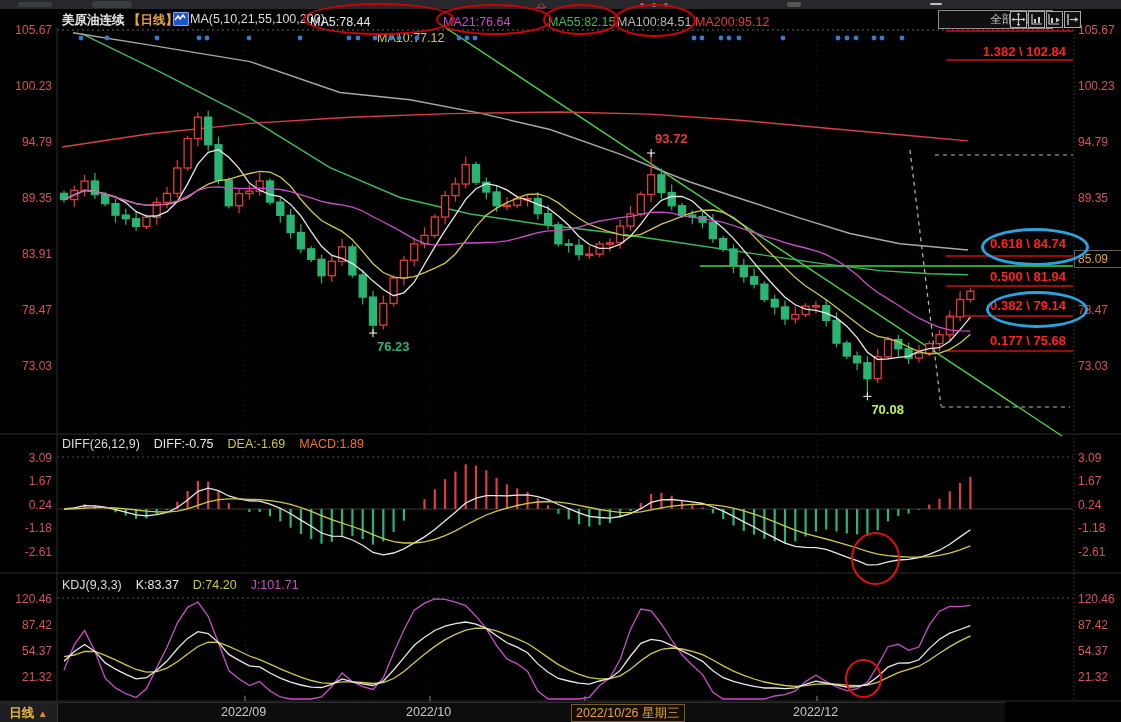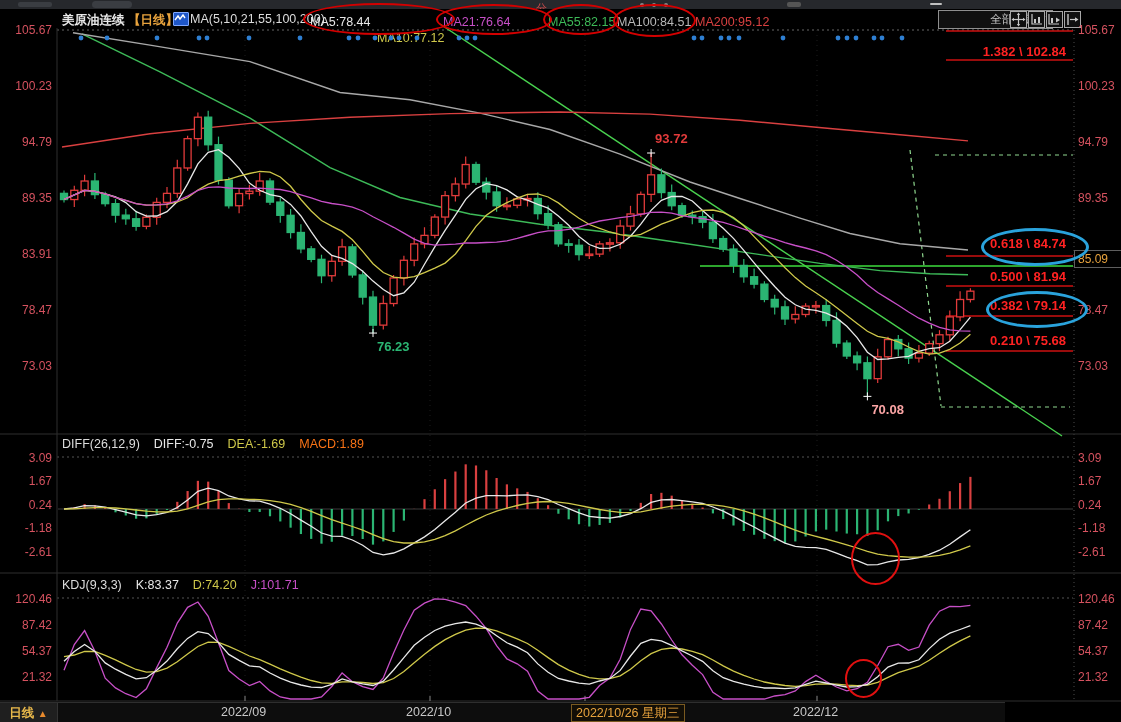--- a/index.html
+++ b/index.html
@@ -440,24 +440,24 @@
       <polyline points="64,670.3 74.3,644.6 84.6,630.6 94.9,651.3 105.2,678.2 115.5,687.9 125.80000000000001,693.7 136.10000000000002,697.6 146.4,688.8 156.7,667.6 167,647.3 177.3,623.1 187.60000000000002,607.3 197.9,602.0 208.20000000000002,616.3 218.5,643.1 228.8,670.6 239.10000000000002,679.0 249.4,685.6 259.70000000000005,681.5 270,690.9 280.3,697.0 290.6,699.0 300.9,699.0 311.20000000000005,699.0 321.5,696.9 331.8,686.5 342.1,672.9 352.40000000000003,681.7 362.70000000000005,686.7 373,689.5 383.3,678.0 393.6,653.1 403.90000000000003,630.0 414.20000000000005,610.2 424.5,603.1 434.8,598.8 445.1,599.4 455.40000000000003,602.2 465.70000000000005,605.6 476,616.2 486.3,628.7 496.6,645.7 506.90000000000003,658.9 517.2,663.8 527.5,671.1 537.8,691.1 548.1,699.0 558.4000000000001,699.0 568.7,699.0 579,699.0 589.3000000000001,697.3 599.6,685.5 609.9000000000001,678.0 620.2,659.2 630.5,629.4 640.8000000000001,609.0 651.1,610.9 661.4000000000001,624.0 671.7,640.0 682,654.8 692.3000000000001,665.3 702.6,674.6 712.9000000000001,692.4 723.2,699.0 733.5,699.0 743.8000000000001,699.0 754.1,699.0 764.4000000000001,699.0 774.7,696.0 785,694.6 795.3000000000001,690.9 805.6,681.6 815.9000000000001,675.2 826.2,681.5 836.5,687.0 846.8000000000001,690.8 857.1,688.7 867.4000000000001,682.4 877.7,665.5 888,646.7 898.3000000000001,644.3 908.6,650.3 918.9000000000001,647.0 929.2,625.2 939.5000000000001,611.2 949.8000000000001,606.3 960.1,606.6 970.4000000000001,605.4" fill="none" stroke="#c74fc7" stroke-width="1.3"></polyline>
       <polyline points="64,656.7 74.3,655.0 84.6,651.5 94.9,651.5 105.2,655.3 115.5,659.9 125.80000000000001,664.8 136.10000000000002,669.5 146.4,672.2 156.7,671.6 167,668.1 177.3,661.7 187.60000000000002,653.9 197.9,646.5 208.20000000000002,642.2 218.5,642.3 228.8,646.3 239.10000000000002,651.0 249.4,656.0 259.70000000000005,659.6 270,664.1 280.3,668.8 290.6,673.2 300.9,677.2 311.20000000000005,680.5 321.5,682.8 331.8,683.4 342.1,681.9 352.40000000000003,681.8 362.70000000000005,682.5 373,683.5 383.3,682.7 393.6,678.5 403.90000000000003,671.6 414.20000000000005,662.8 424.5,654.3 434.8,646.4 445.1,639.6 455.40000000000003,634.3 465.70000000000005,630.2 476,628.2 486.3,628.3 496.6,630.8 506.90000000000003,634.8 517.2,638.9 527.5,643.5 537.8,650.3 548.1,657.6 558.4000000000001,664.6 568.7,670.1 579,674.4 589.3000000000001,677.7 599.6,678.8 609.9000000000001,678.7 620.2,675.9 630.5,669.3 640.8000000000001,660.7 651.1,653.6 661.4000000000001,649.3 671.7,648.0 682,649.0 692.3000000000001,651.3 702.6,654.6 712.9000000000001,660.0 723.2,665.9 733.5,671.1 743.8000000000001,675.4 754.1,679.0 764.4000000000001,682.0 774.7,684.0 785,685.5 795.3000000000001,686.3 805.6,685.6 815.9000000000001,684.1 826.2,683.8 836.5,684.2 846.8000000000001,685.2 857.1,685.7 867.4000000000001,685.2 877.7,682.4 888,677.3 898.3000000000001,672.6 908.6,669.4 918.9000000000001,666.2 929.2,660.3 939.5000000000001,653.3 949.8000000000001,646.6 960.1,640.9 970.4000000000001,635.8" fill="none" stroke="#cfc84a" stroke-width="1.3"></polyline>
       <polyline points="64,661.2 74.3,651.5 84.6,644.5 94.9,651.4 105.2,662.9 115.5,669.2 125.80000000000001,674.4 136.10000000000002,678.8 146.4,677.7 156.7,670.2 167,661.1 177.3,648.8 187.60000000000002,638.4 197.9,631.6 208.20000000000002,633.6 218.5,642.6 228.8,654.4 239.10000000000002,660.4 249.4,665.9 259.70000000000005,666.9 270,673.0 280.3,678.2 290.6,682.1 300.9,685.0 311.20000000000005,687.1 321.5,687.5 331.8,684.4 342.1,678.9 352.40000000000003,681.8 362.70000000000005,683.9 373,685.5 383.3,681.2 393.6,670.0 403.90000000000003,657.7 414.20000000000005,645.3 424.5,637.2 434.8,630.5 445.1,626.2 455.40000000000003,623.6 465.70000000000005,622.0 476,624.2 486.3,628.4 496.6,635.7 506.90000000000003,642.8 517.2,647.2 527.5,652.7 537.8,663.9 548.1,672.3 558.4000000000001,678.5 568.7,681.0 579,683.2 589.3000000000001,684.2 599.6,681.0 609.9000000000001,678.5 620.2,670.4 630.5,656.0 640.8000000000001,643.4 651.1,639.3 661.4000000000001,640.9 671.7,645.3 682,650.9 692.3000000000001,656.0 702.6,661.3 712.9000000000001,670.8 723.2,677.7 733.5,681.4 743.8000000000001,684.2 754.1,686.3 764.4000000000001,688.0 774.7,688.0 785,688.6 795.3000000000001,687.8 805.6,684.3 815.9000000000001,681.1 826.2,683.0 836.5,685.1 846.8000000000001,687.0 857.1,686.7 867.4000000000001,684.3 877.7,676.8 888,667.1 898.3000000000001,663.2 908.6,663.0 918.9000000000001,659.8 929.2,648.6 939.5000000000001,639.3 949.8000000000001,633.2 960.1,629.5 970.4000000000001,625.7" fill="none" stroke="#e8e8e8" stroke-width="1.3"></polyline>
     </svg>
 
   <div id="labels" class="abs" style="left:0;top:0;width:1121px;height:722px;pointer-events:none;">
       <div class="fib-label" style="left: 946px; top: 44px;">1.382 \ 102.84</div>
       <div class="fib-label" style="left: 946px; top: 236px;">0.618 \ 84.74</div>
       <div class="fib-label" style="left: 946px; top: 269px;">0.500 \ 81.94</div>
       <div class="fib-label" style="left: 946px; top: 298px;">0.382 \ 79.14</div>
-      <div class="fib-label" style="left: 946px; top: 333px;">0.210 \ 75.68</div>
+      <div class="fib-label" style="left: 946px; top: 333px;">0.177 \ 75.68</div>
       <div class="anno" style="left: 377px; top: 339.055px; color: rgb(43, 181, 115);">76.23</div>
       <div class="anno" style="left: 655.1px; top: 131.013px; color: rgb(226, 59, 59);">93.72</div>
-      <div class="anno" style="left: 871.4px; top: 402.363px; color: #fca5a5;">70.08</div>
+      <div class="anno" style="left: 871.4px; top: 402.363px; color: #bef264;">70.08</div>
       <div class="axis-label axis-left" style="left: 2px; top: 23px;">105.67</div>
       <div class="axis-label" style="left: 1078px; top: 23px;">105.67</div>
       <div class="axis-label axis-left" style="left: 2px; top: 79px;">100.23</div>
       <div class="axis-label" style="left: 1078px; top: 79px;">100.23</div>
       <div class="axis-label axis-left" style="left: 2px; top: 135px;">94.79</div>
       <div class="axis-label" style="left: 1078px; top: 135px;">94.79</div>
       <div class="axis-label axis-left" style="left: 2px; top: 191px;">89.35</div>
       <div class="axis-label" style="left: 1078px; top: 191px;">89.35</div>
       <div class="axis-label axis-left" style="left: 2px; top: 247px;">83.91</div>
       <div class="axis-label axis-left" style="left: 2px; top: 303px;">78.47</div>

